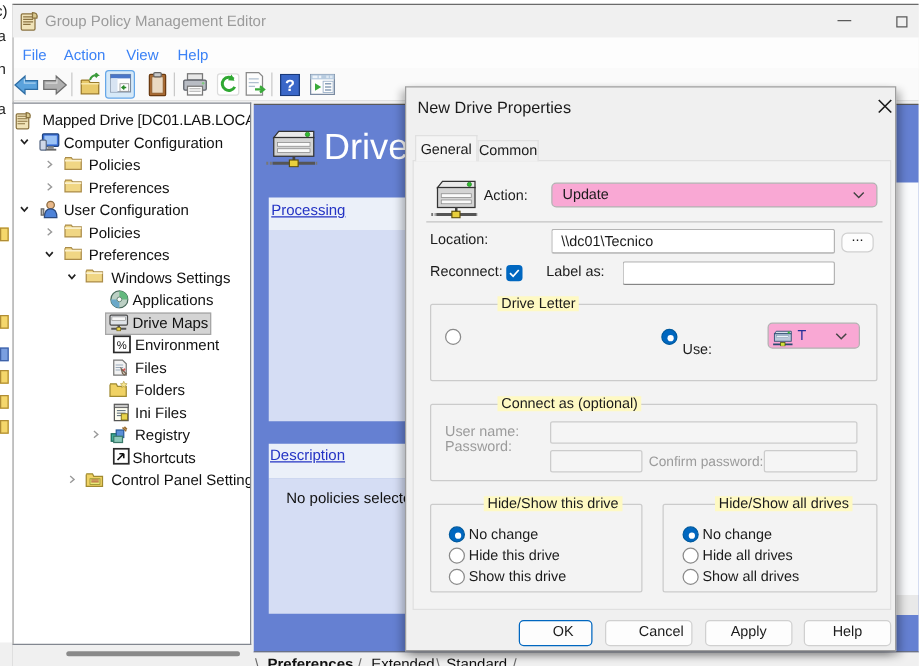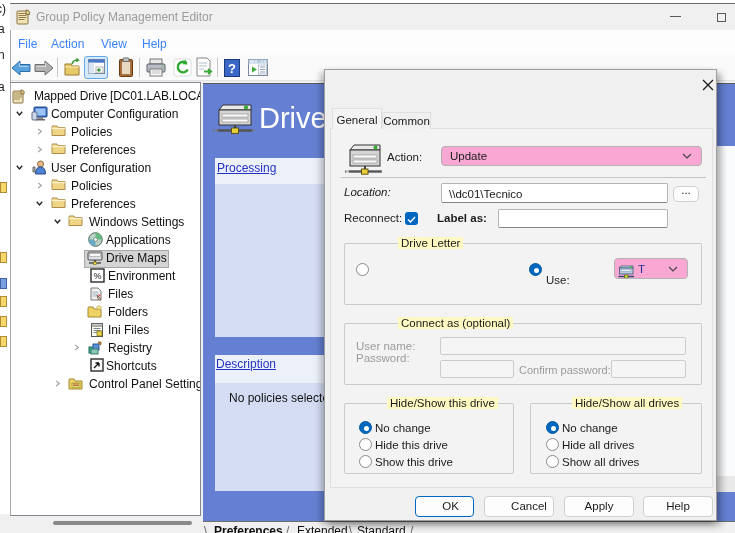--- a/index.html
+++ b/index.html
@@ -366,20 +366,21 @@
     <span style="position:absolute; left:1px; top:2px; color:#6a6a6a;">\</span>
     <span style="position:absolute; left:11px; top:2px; font-weight:bold; text-decoration:underline;">Preferences</span>
     <span style="position:absolute; left:83px; top:2px; color:#6a6a6a;">/</span>
     <span style="position:absolute; left:94px; top:2px;">Extended</span>
     <span style="position:absolute; left:146px; top:2px; color:#6a6a6a;">\</span>
     <span style="position:absolute; left:154px; top:2px;">Standard</span>
     <span style="position:absolute; left:207px; top:2px; color:#6a6a6a;">/</span>
   </div>
 
   <div class="abs" id="dlg">
+    <div class="t" style="left:9px; top:8px; font-size:13px;">New Drive Properties</div>
     <svg id="dlgclose" style="position:absolute; left:377px; top:9px;" width="12" height="12" viewBox="0 0 12 12">
       <path d="M1 1 L11 11 M11 1 L1 11" stroke="#1b1b1b" stroke-width="1.3" fill="none"></path>
     </svg>
 
     <div style="position:absolute; left:5px; top:58px; width:383px; height:360px; background:#f3f3f3; border:1px solid #e0e0e0;"></div>
     <div class="tab" style="left:7px; top:38px; width:50px; height:21px; background:#f4f4f4; border:1px solid #e0e0e0; border-bottom:none; line-height:22px;">General</div>
     <div class="tab" style="left:57px; top:42px; width:49px; height:17px; background:#f0f0f0; border:1px solid #e0e0e0; border-bottom:none; line-height:16px;">Common</div>
 
     <div id="dlgdriveicon" style="position:absolute; left:19px; top:72px;">
       <svg width="38" height="33" viewBox="0 0 38 33">
@@ -396,32 +397,32 @@
     </div>
     <div class="t" style="left:62px; top:81px;">Action:</div>
     <div class="combo" style="left:116px; top:76px; width:261px; height:20px;">
       <span style="position:absolute; left:8px; top:3px; font-size:11.5px; color:#1b1b1b;">Update</span>
       <svg style="position:absolute; right:9px; top:6px;" width="10" height="7" viewBox="0 0 10 7">
           <path d="M1 1 L5 5 L9 1" stroke="#454545" stroke-width="1.2" fill="none"></path>
         </svg>
     </div>
     <div style="position:absolute; left:16px; top:107px; width:365px; height:1px; background:#c4c4c4;"></div>
 
-    <div class="t" style="left:19px; top:116px;font-style:italic;">Location:</div>
+    <div class="t" style="left:19px; top:116px;">Location:</div>
     <div class="inp" style="left:116px; top:113px; width:227px; height:20px;">
       <span style="position:absolute; left:7px; top:4px; font-size:11.5px; color:#1b1b1b;">\\dc01\Tecnico</span>
       </div>
     <div class="btn" style="left:348px; top:116px; width:26px; height:16px; line-height:7px; border-radius:5px;">...</div>
 
     <div class="t" style="left:19px; top:142px;">Reconnect:</div>
     <div style="position:absolute; left:80px; top:142px; width:13px; height:13px; background:#0067c0; border-radius:3px;">
       <svg width="13" height="13" viewBox="0 0 13 13">
           <path d="M3 6.5 L5.5 9 L10 4" stroke="#fff" stroke-width="1.4" fill="none"></path>
         </svg></div>
-    <div class="t" style="left:112px; top:142px;font-weight:bold;">Label as:</div>
+    <div class="t" style="left:112px; top:142px;">Label as:</div>
     <div class="inp" style="left:173px; top:139px; width:170px; height:19px;"></div>
 
     <div class="gbox" style="left:19px; top:173px; width:358px; height:62px;"></div>
     <div class="glabel" style="left:37px; top:167px;">Drive Letter</div>
     <div class="radio" style="left:31px; top:193px;"></div>
     <div class="radio-on" style="left:204px; top:193px;"></div>
     <div class="t" style="left:221px; top:204px;text-align:center;">Use:</div>
     <div class="combo" style="left:289px; top:188px; width:74px; height:21px;">
       <span id="combodrive" style="position:absolute; left:2px; top:5px;">
         <svg width="18" height="13" viewBox="0 0 18 13">

